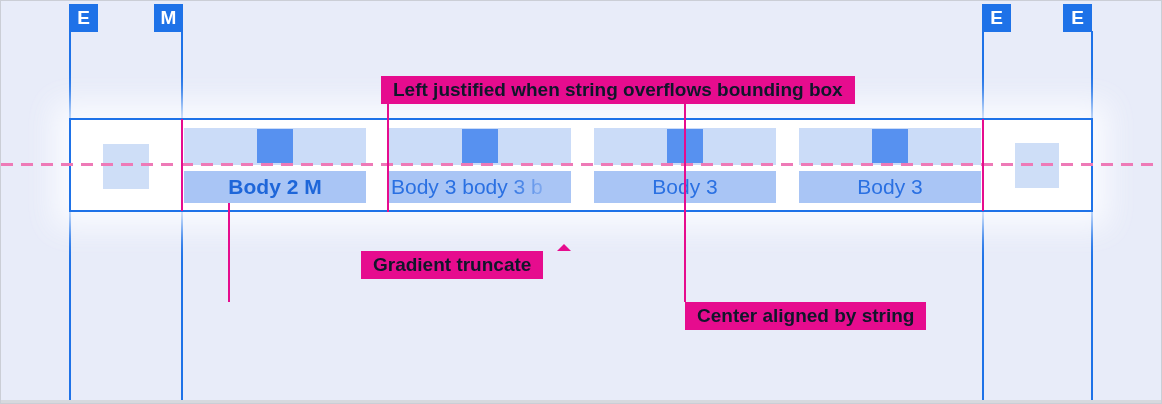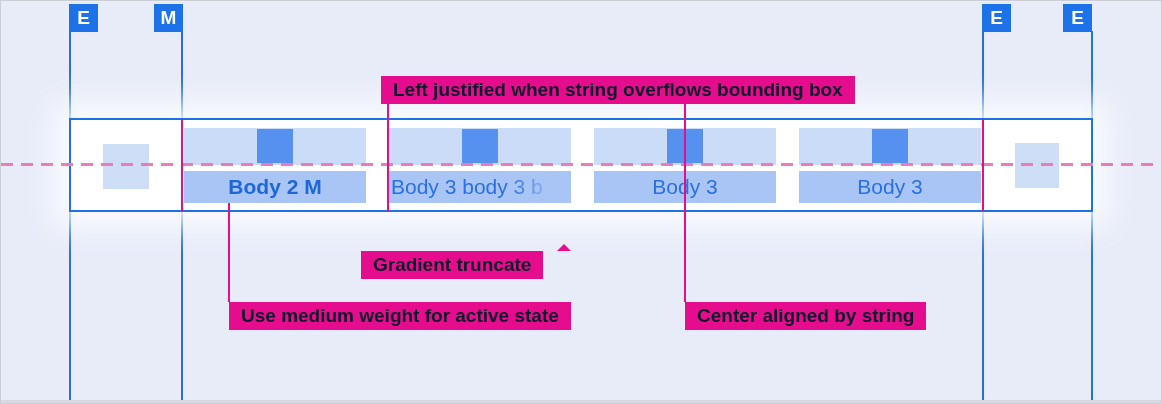--- a/index.html
+++ b/index.html
@@ -165,17 +165,16 @@
   <div class="dash"></div>
 
   <div class="pline" id="pl-m"></div>
   <div class="pline" id="pl-e3"></div>
   <div class="pline" id="pl-leftjus"></div>
   <div class="pline" id="pl-center"></div>
   <div class="pline" id="pl-medium"></div>
 
   <div class="callout" id="co-leftjus">Left justified when string overflows bounding box</div>
   <div class="callout" id="co-grad">Gradient truncate</div>
-  <div class="callout" id="co-medium">Use medium weight for active state</div>
   <div class="callout" id="co-center">Center aligned by string</div>
 
   <div class="bottom-edge"></div>
 </div>
 
 </body></html>

